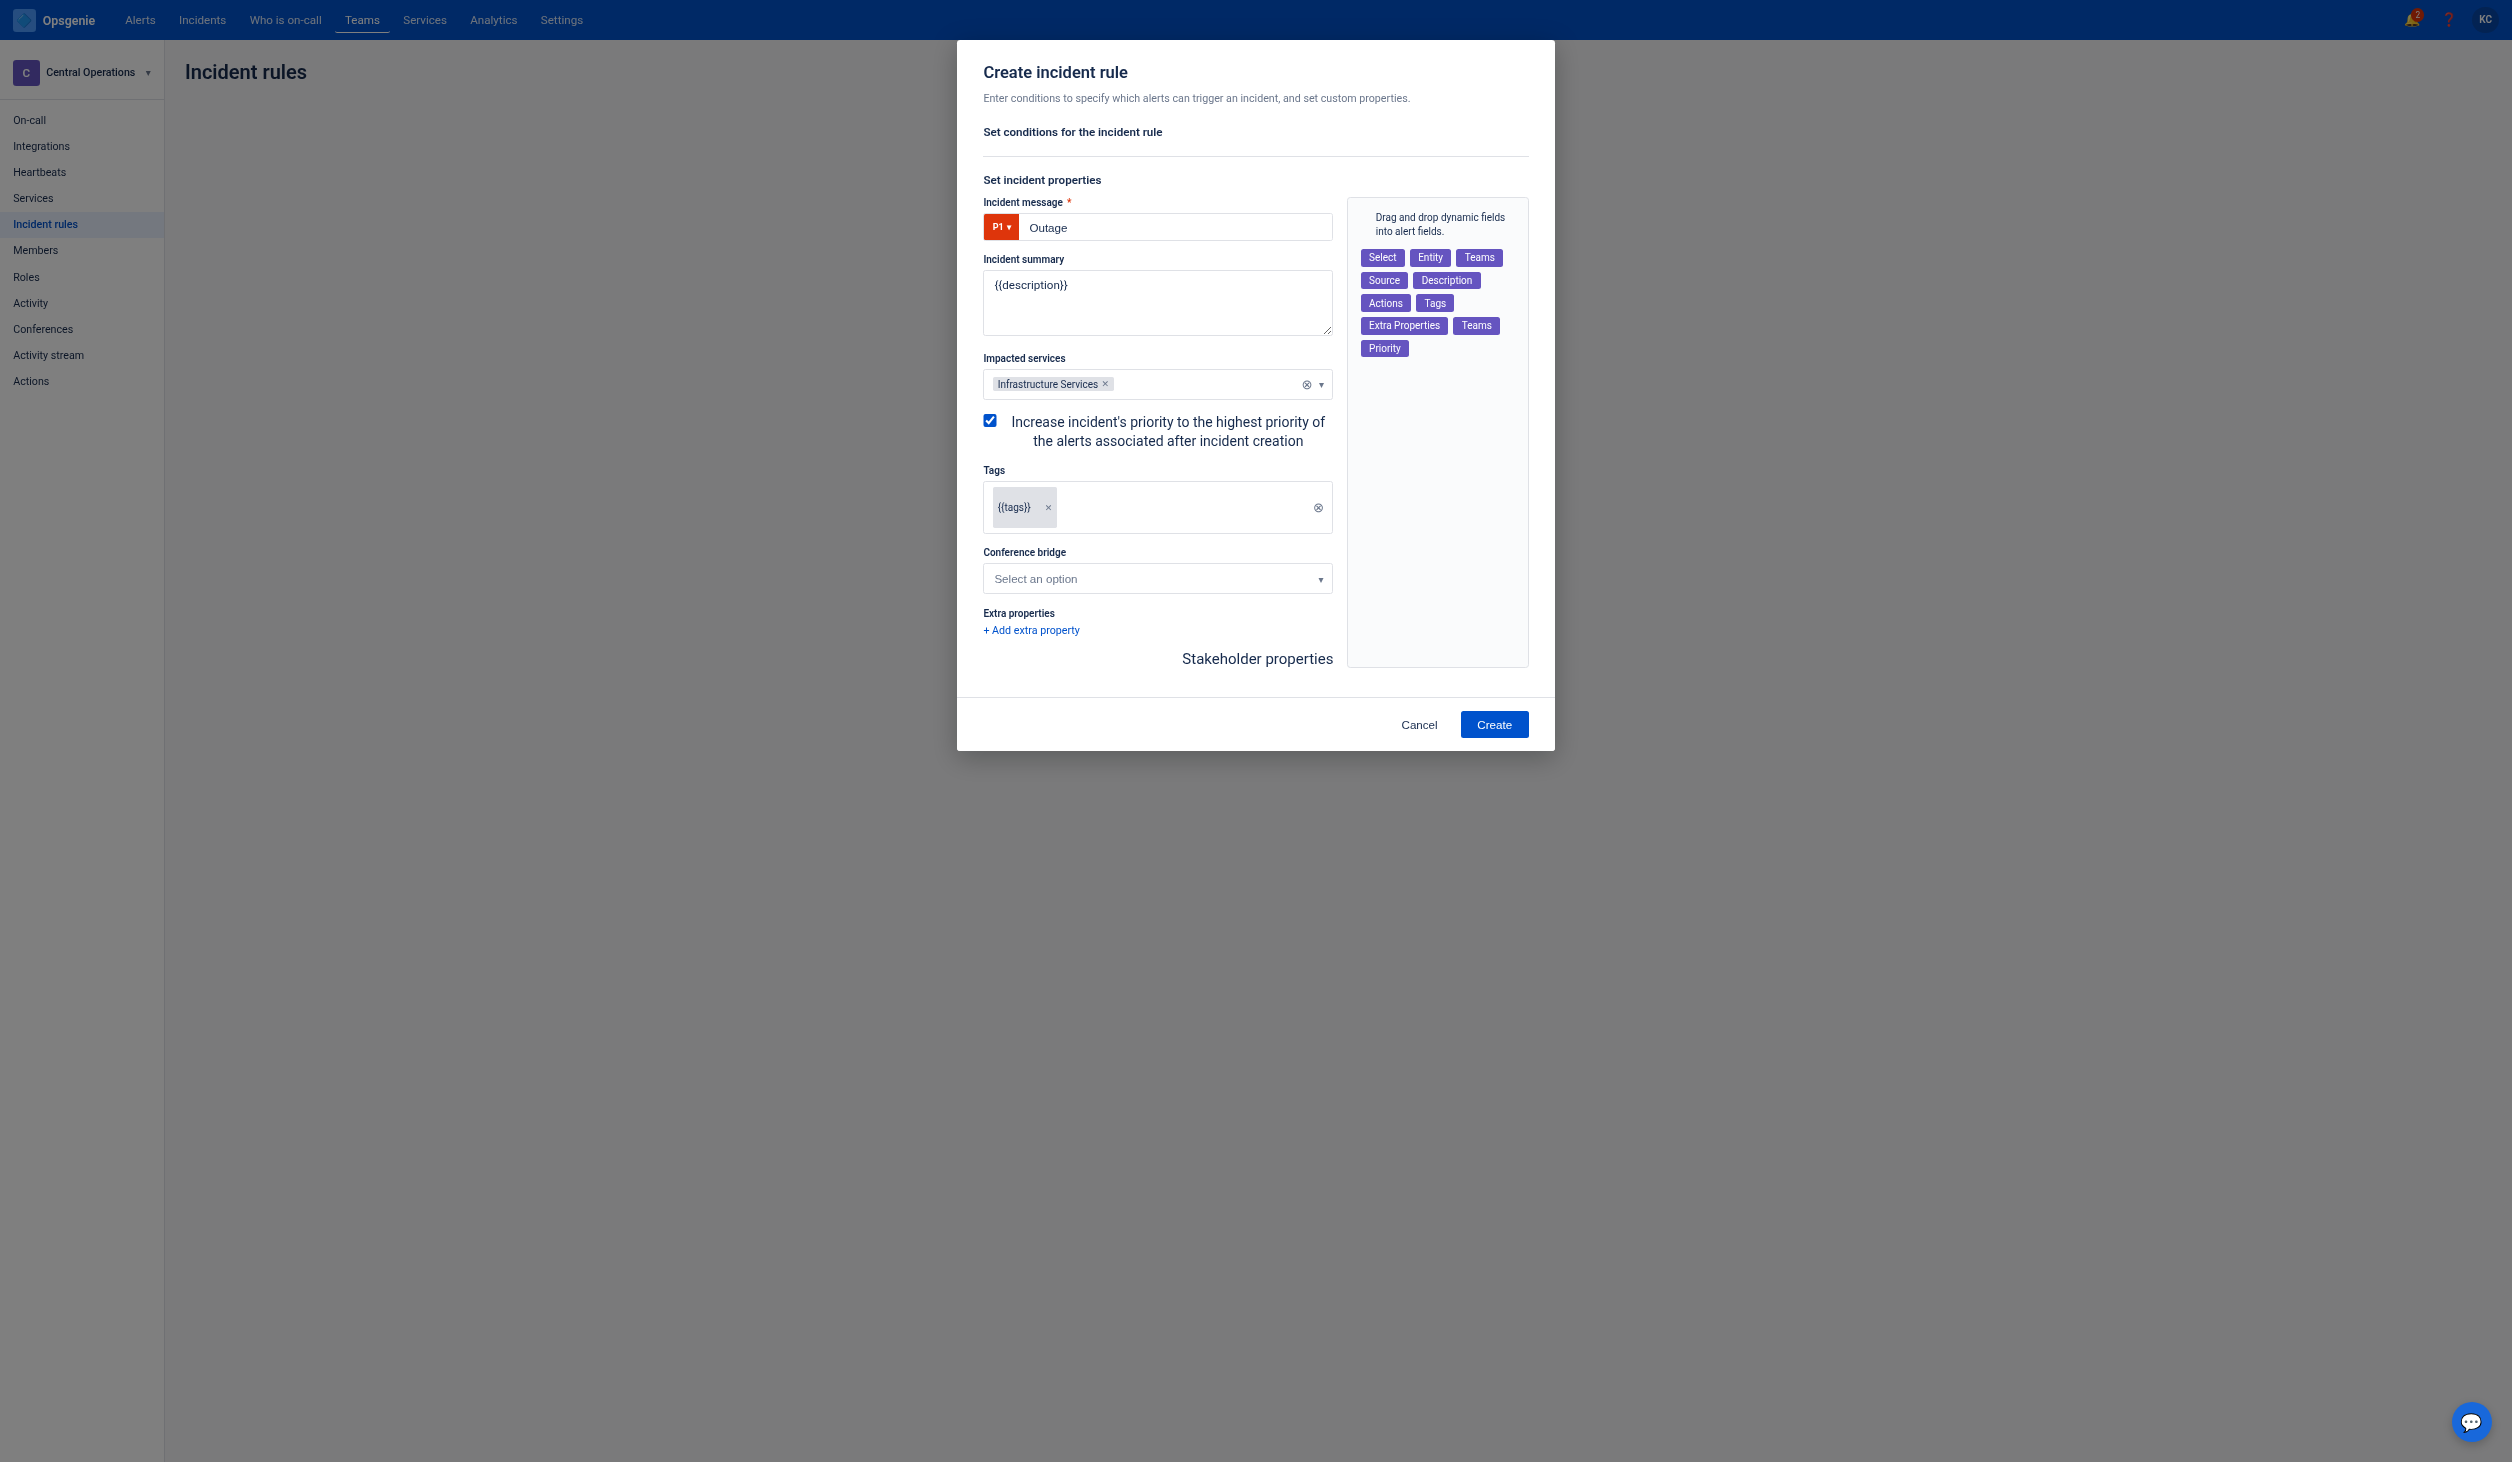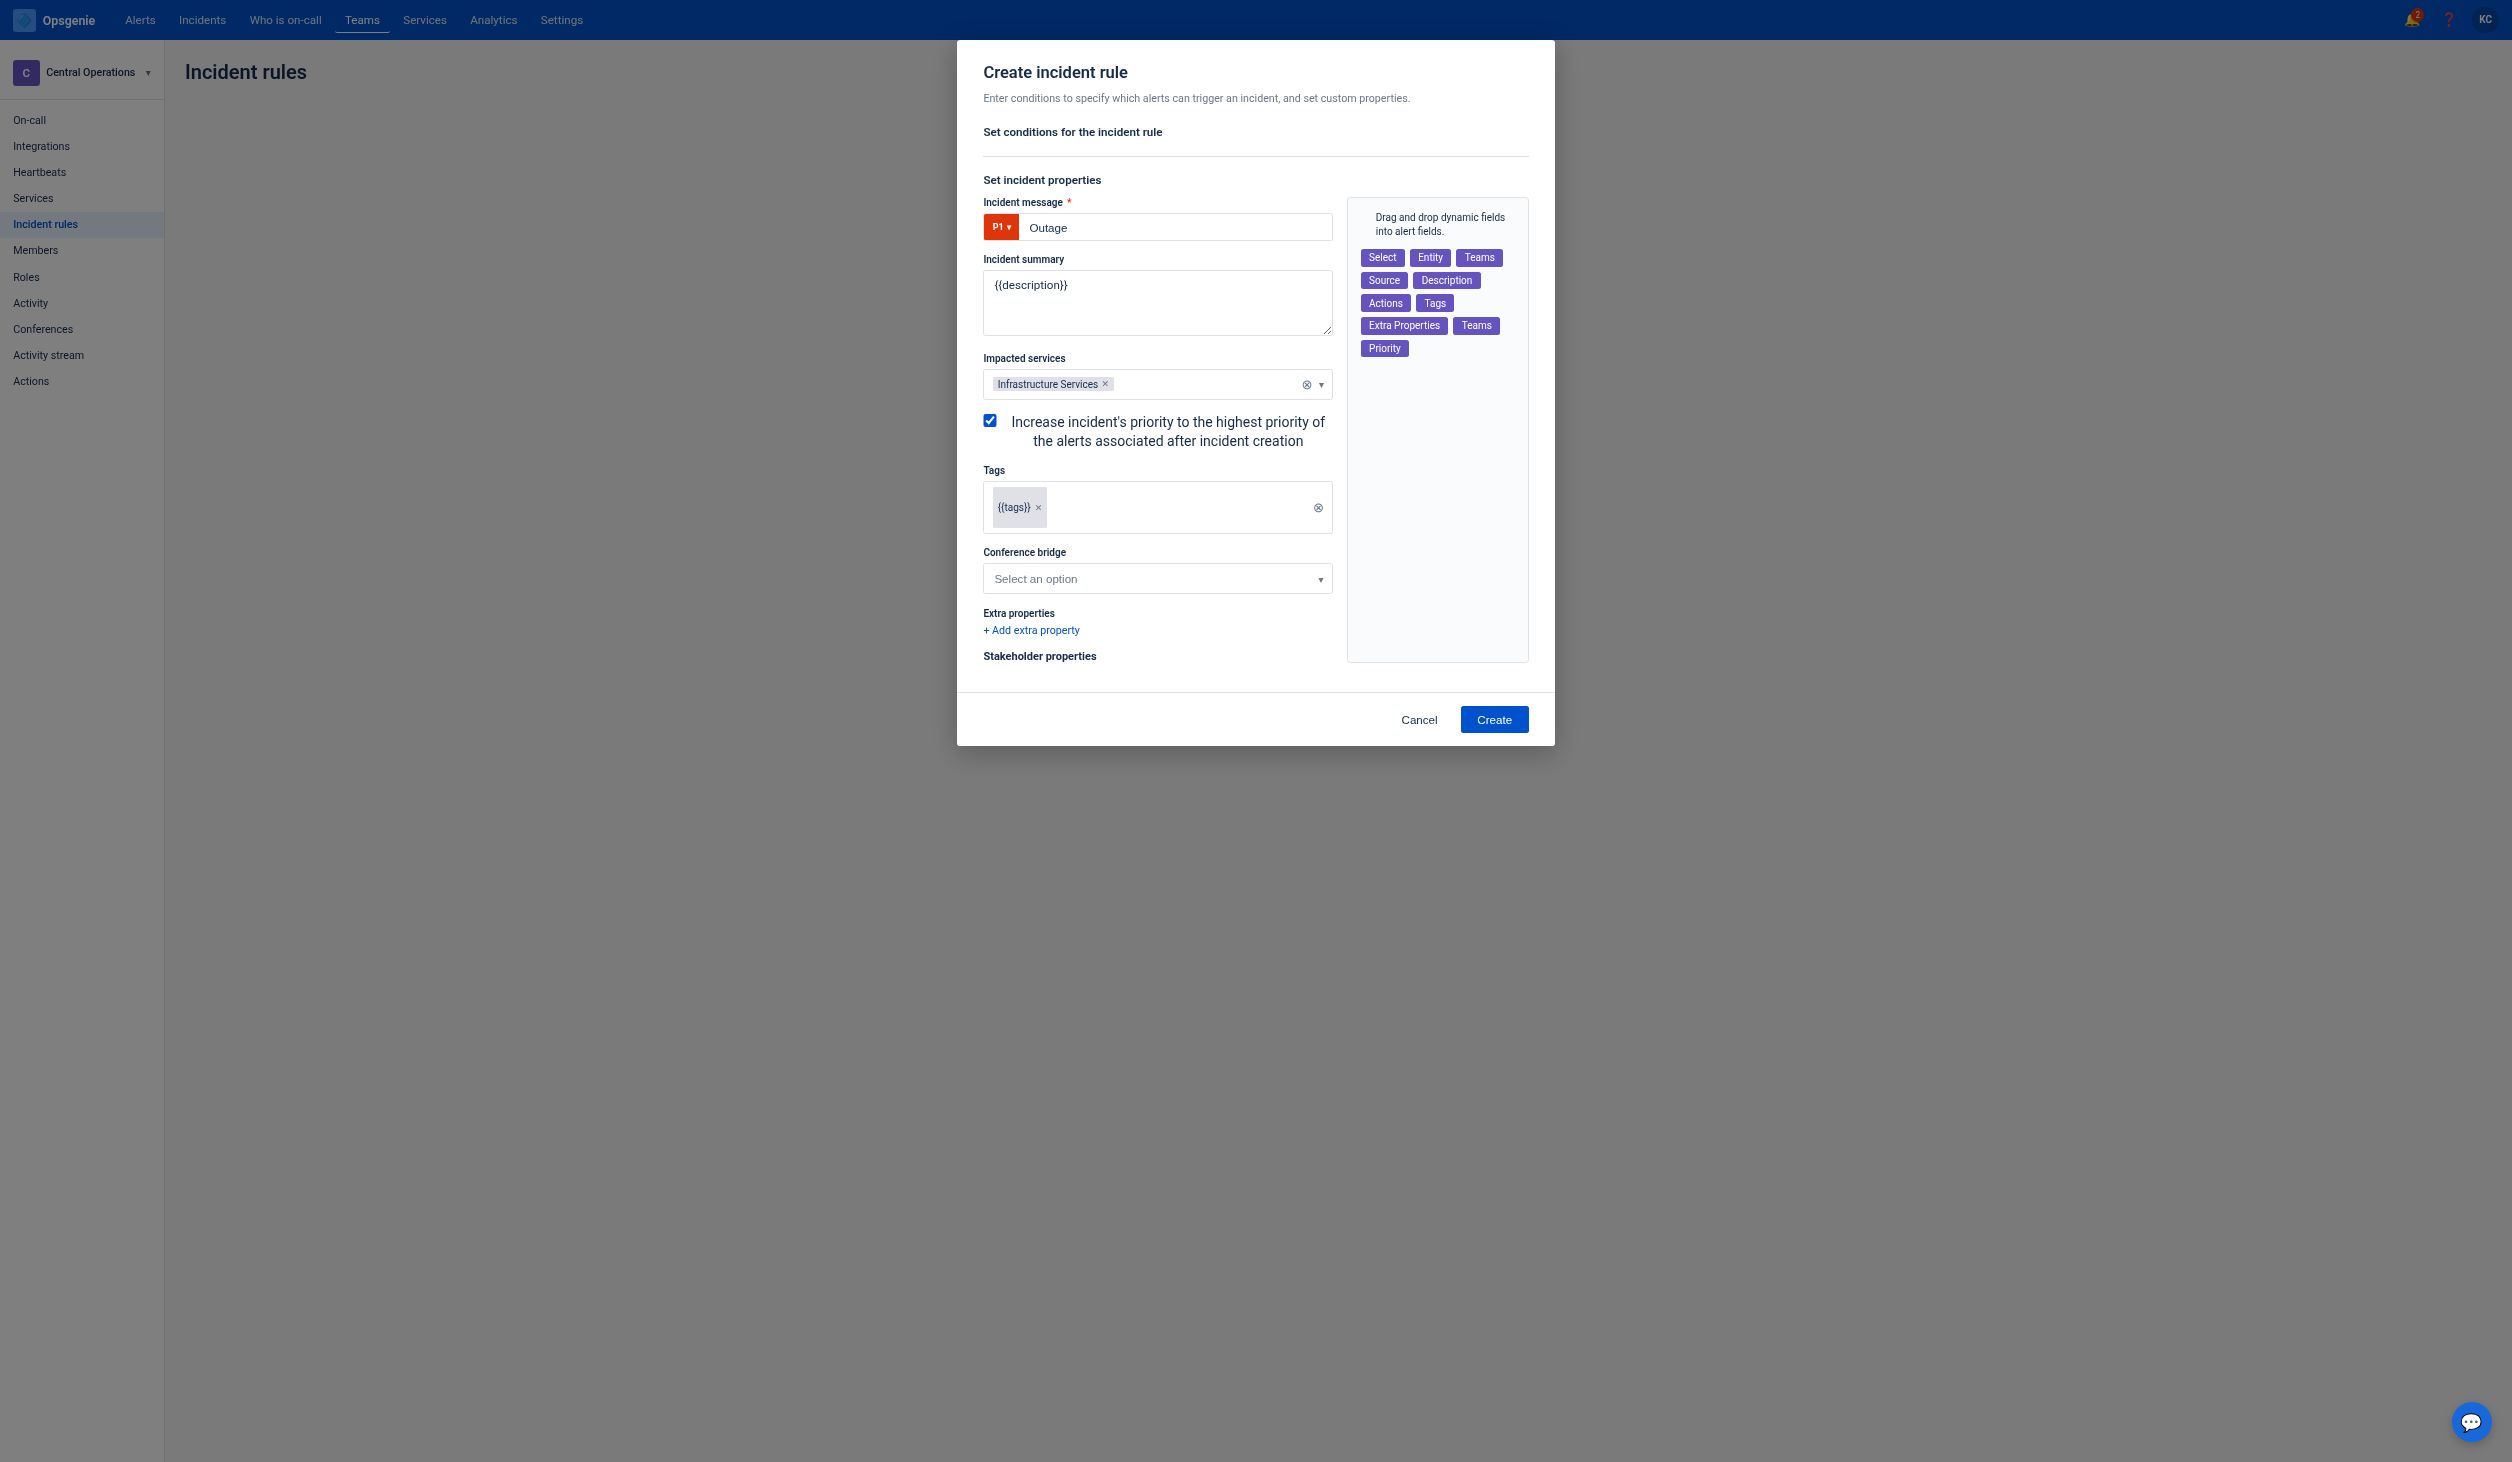--- a/index.html
+++ b/index.html
@@ -339,21 +339,21 @@
       gap: 5px;
       min-height: 31px;
     }
     .tag-chip {
       background: #dfe1e6;
       border-radius: 1.7px;
       padding: 15px 5px;
       font-size: 10px;
       display: flex;
       align-items: center;
-      gap: 4px;
+      gap: 14px;
       color: #172b4d;
     }
     .tag-chip-close {
       cursor: pointer;
       color: #6b778c;
       font-size: 9px;
     }
     .tags-clear-btn {
       margin-left: auto;
       color: #6b778c;
@@ -471,23 +471,24 @@
 
     
     .section-divider {
       border: none;
       border-top: 0.8px solid #dfe1e6;
       margin: 16.5px 0;
     }
 
     
     .stakeholder-title {
-      font-size: 11px;
-      font-weight: 700;
-      color: #172b4d;
+      font-size: 15px;
+      font-weight: 400;
+      color: #172b4d;
+      text-align: right;
     }
 
     
     .modal-footer {
       padding: 13.2px 26.4px;
       border-top: 0.8px solid #dfe1e6;
       display: flex;
       justify-content: flex-end;
       gap: 10px;
       background: white;

